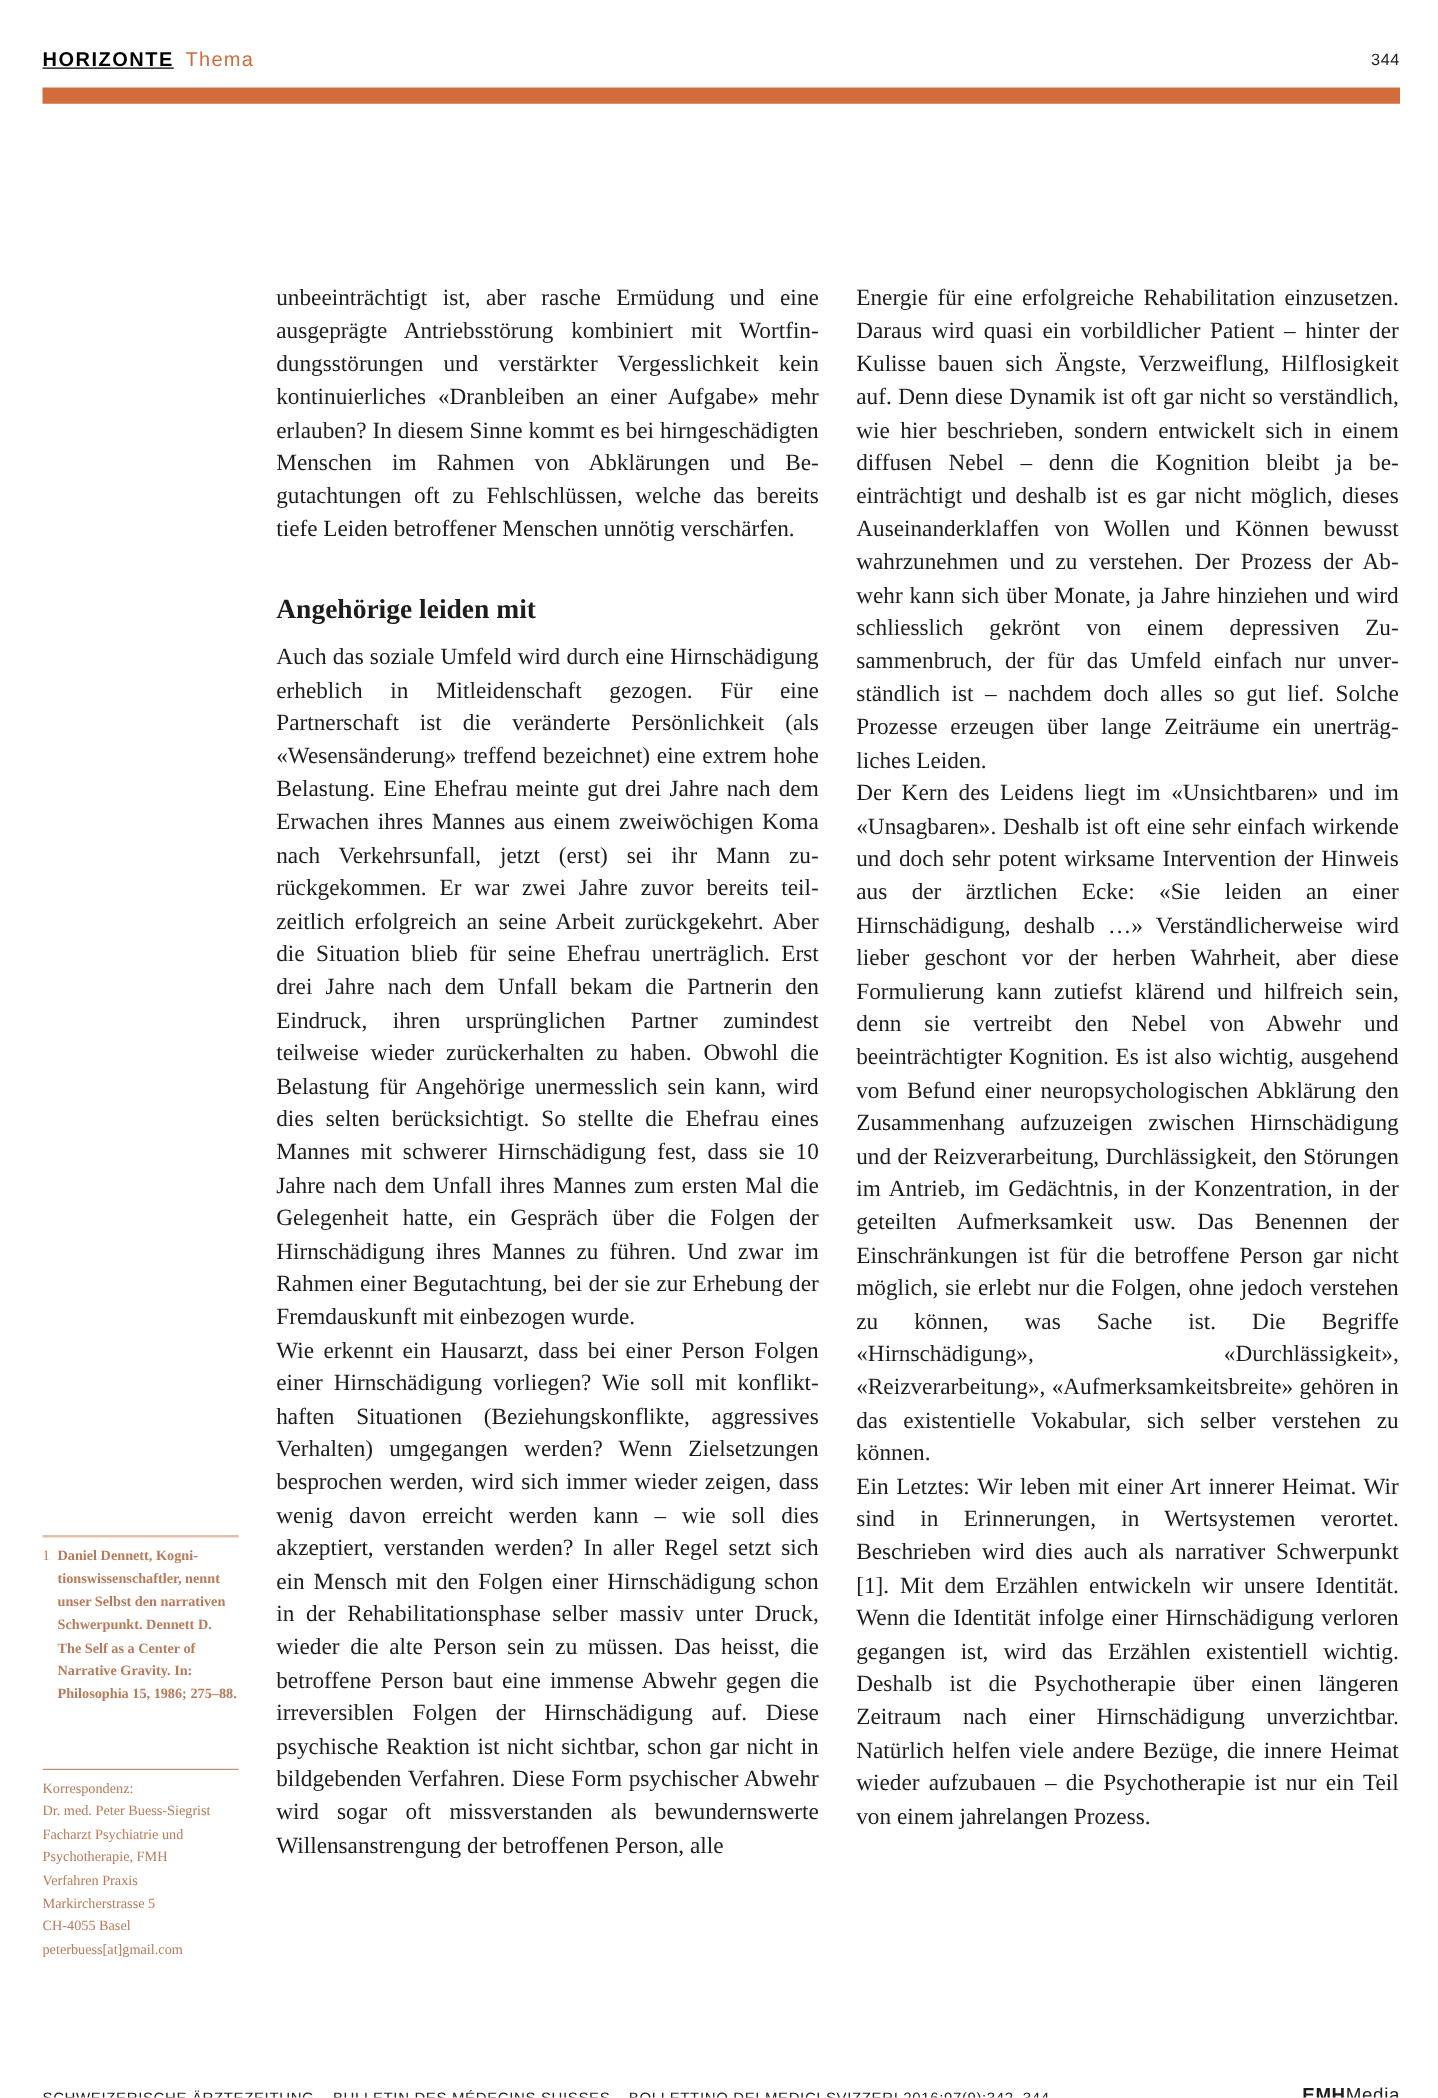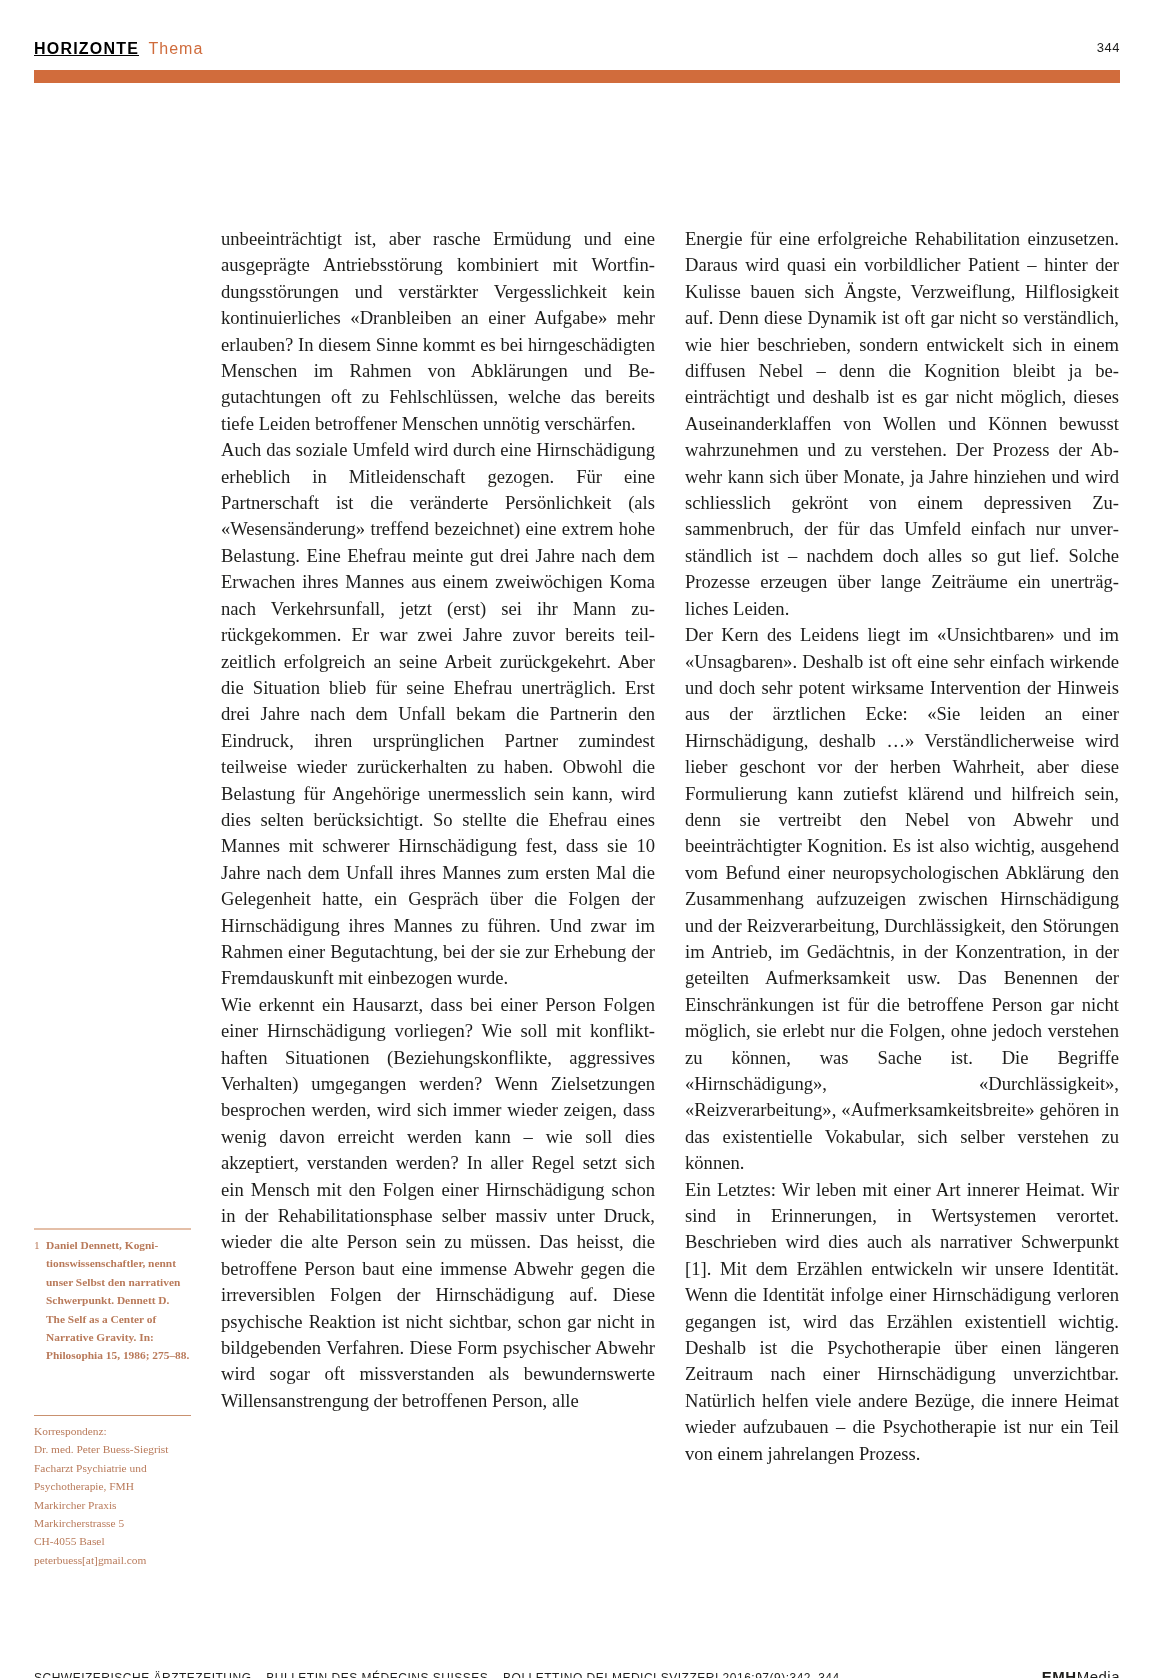--- a/index.html
+++ b/index.html
@@ -148,20 +148,21 @@
 
 <div class="header">
   <span class="section">HORIZONTE</span>
   <span class="topic">Thema</span>
   <span class="page-number">344</span>
 </div>
 <div class="header-bar"></div>
 
 <div class="column col-left">
   <p>unbeeinträchtigt ist, aber rasche Ermüdung und eine ausgeprägte Antriebsstörung kombiniert mit Wortfin­dungsstörungen und verstärkter Vergesslichkeit kein kontinuierliches «Dranbleiben an einer Aufgabe» mehr erlauben? In diesem Sinne kommt es bei hirngeschädig­ten Menschen im Rahmen von Abklärungen und Be­gutachtungen oft zu Fehlschlüssen, welche das bereits tiefe Leiden betroffener Menschen unnötig verschärfen.</p>
+  <h2 class="h-angehoerige">Angehörige leiden mit</h2>
   <p>Auch das soziale Umfeld wird durch eine Hirnschädi­gung erheblich in Mitleidenschaft gezogen. Für eine Partnerschaft ist die veränderte Persönlichkeit (als «Wesensänderung» treffend bezeichnet) eine extrem hohe Belastung. Eine Ehefrau meinte gut drei Jahre nach dem Erwachen ihres Mannes aus einem zweiwöchigen Koma nach Verkehrsunfall, jetzt (erst) sei ihr Mann zu­rückgekommen. Er war zwei Jahre zuvor bereits teil­zeitlich erfolgreich an seine Arbeit zurückgekehrt. Aber die Situation blieb für seine Ehefrau unerträglich. Erst drei Jahre nach dem Unfall bekam die Partnerin den Eindruck, ihren ursprünglichen Partner zumindest teilweise wieder zurückerhalten zu haben. Obwohl die Belastung für Angehörige unermesslich sein kann, wird dies selten berücksichtigt. So stellte die Ehefrau eines Mannes mit schwerer Hirnschädigung fest, dass sie 10 Jahre nach dem Unfall ihres Mannes zum ersten Mal die Gelegenheit hatte, ein Gespräch über die Folgen der Hirnschädigung ihres Mannes zu führen. Und zwar im Rahmen einer Begutachtung, bei der sie zur Er­hebung der Fremdauskunft mit einbezogen wurde.</p>
   <p>Wie erkennt ein Hausarzt, dass bei einer Person Folgen einer Hirnschädigung vorliegen? Wie soll mit konflikt­haften Situationen (Beziehungskonflikte, aggressives Verhalten) umgegangen werden? Wenn Zielsetzungen besprochen werden, wird sich immer wieder zeigen, dass wenig davon erreicht werden kann – wie soll dies akzeptiert, verstanden werden? In aller Regel setzt sich ein Mensch mit den Folgen einer Hirnschädigung schon in der Rehabilitationsphase selber massiv unter Druck, wieder die alte Person sein zu müssen. Das heisst, die betroffene Person baut eine immense Abwehr gegen die irreversiblen Folgen der Hirnschädigung auf. Diese psychische Reaktion ist nicht sichtbar, schon gar nicht in bildgebenden Verfahren. Diese Form psychischer Ab­wehr wird sogar oft missverstanden als bewunderns­werte Willensanstrengung der betroffenen Person, alle</p>
 </div>
 
 <div class="column col-right">
   <p>Energie für eine erfolgreiche Rehabilitation einzusetzen. Daraus wird quasi ein vorbildlicher Patient – hinter der Kulisse bauen sich Ängste, Verzweiflung, Hilflosigkeit auf. Denn diese Dynamik ist oft gar nicht so verständ­lich, wie hier beschrieben, sondern entwickelt sich in einem diffusen Nebel – denn die Kognition bleibt ja be­einträchtigt und deshalb ist es gar nicht möglich, dieses Auseinanderklaffen von Wollen und Können bewusst wahrzunehmen und zu verstehen. Der Prozess der Ab­wehr kann sich über Monate, ja Jahre hinziehen und wird schliesslich gekrönt von einem depressiven Zu­sammenbruch, der für das Umfeld einfach nur unver­ständlich ist – nachdem doch alles so gut lief. Solche Prozesse erzeugen über lange Zeiträume ein unerträg­liches Leiden.</p>
   <p>Der Kern des Leidens liegt im «Unsichtbaren» und im «Unsagbaren». Deshalb ist oft eine sehr einfach wir­kende und doch sehr potent wirksame Intervention der Hinweis aus der ärztlichen Ecke: «Sie leiden an einer Hirnschädigung, deshalb …» Verständlicher­weise wird lieber geschont vor der herben Wahrheit, aber diese Formulierung kann zutiefst klärend und hilfreich sein, denn sie vertreibt den Nebel von Abwehr und beeinträchtigter Kognition. Es ist also wichtig, aus­gehend vom Befund einer neuropsychologischen Ab­klärung den Zusammenhang aufzuzeigen zwischen Hirnschädigung und der Reizverarbeitung, Durchläs­sigkeit, den Störungen im Antrieb, im Gedächtnis, in der Konzentration, in der geteilten Aufmerksamkeit usw. Das Benennen der Einschränkungen ist für die betroffene Person gar nicht möglich, sie erlebt nur die Folgen, ohne jedoch verstehen zu können, was Sache ist. Die Begriffe «Hirnschädigung», «Durchlässigkeit», «Reizverarbeitung», «Aufmerksamkeitsbreite» gehö­ren in das existentielle Vokabular, sich selber verste­hen zu können.</p>
   <p>Ein Letztes: Wir leben mit einer Art innerer Heimat. Wir sind in Erinnerungen, in Wertsystemen verortet. Beschrieben wird dies auch als narrativer Schwer­punkt [1]. Mit dem Erzählen entwickeln wir unsere Identität. Wenn die Identität infolge einer Hirnschädi­gung verloren gegangen ist, wird das Erzählen existen­tiell wichtig. Deshalb ist die Psychotherapie über einen längeren Zeitraum nach einer Hirnschädigung un­verzichtbar. Natürlich helfen viele andere Bezüge, die innere Heimat wieder aufzubauen – die Psychothera­pie ist nur ein Teil von einem jahrelangen Prozess.</p>
 </div>
 
@@ -172,21 +173,21 @@
     <span class="fn-text">Daniel Dennett, Kogni­tionswissenschaftler, nennt unser Selbst den narrativen Schwerpunkt. Dennett D. The Self as a Center of Narrative Gravity. In: Philosophia 15, 1986; 275–88.</span>
   </div>
 </div>
 
 <div class="sidenote correspondence">
   <div class="rule thin"></div>
   <div class="line">Korrespondenz:</div>
   <div class="line">Dr. med. Peter Buess-Siegrist</div>
   <div class="line">Facharzt Psychiatrie und</div>
   <div class="line">Psychotherapie, FMH</div>
-  <div class="line">Markircher Praxis</div>
+  <div class="line">Verfahren Praxis</div>
   <div class="line">Markircherstrasse 5</div>
   <div class="line">CH-4055 Basel</div>
   <div class="line">peterbuess[at]gmail.com</div>
 </div>
 
 <div class="footer">
   <span>SCHWEIZERISCHE ÄRZTEZEITUNG – BULLETIN DES MÉDECINS SUISSES – BOLLETTINO DEI MEDICI SVIZZERI 2016;97(9):342–344</span>
   <span class="publisher"><b>EMH</b><span>Media</span></span>
 </div>
 

